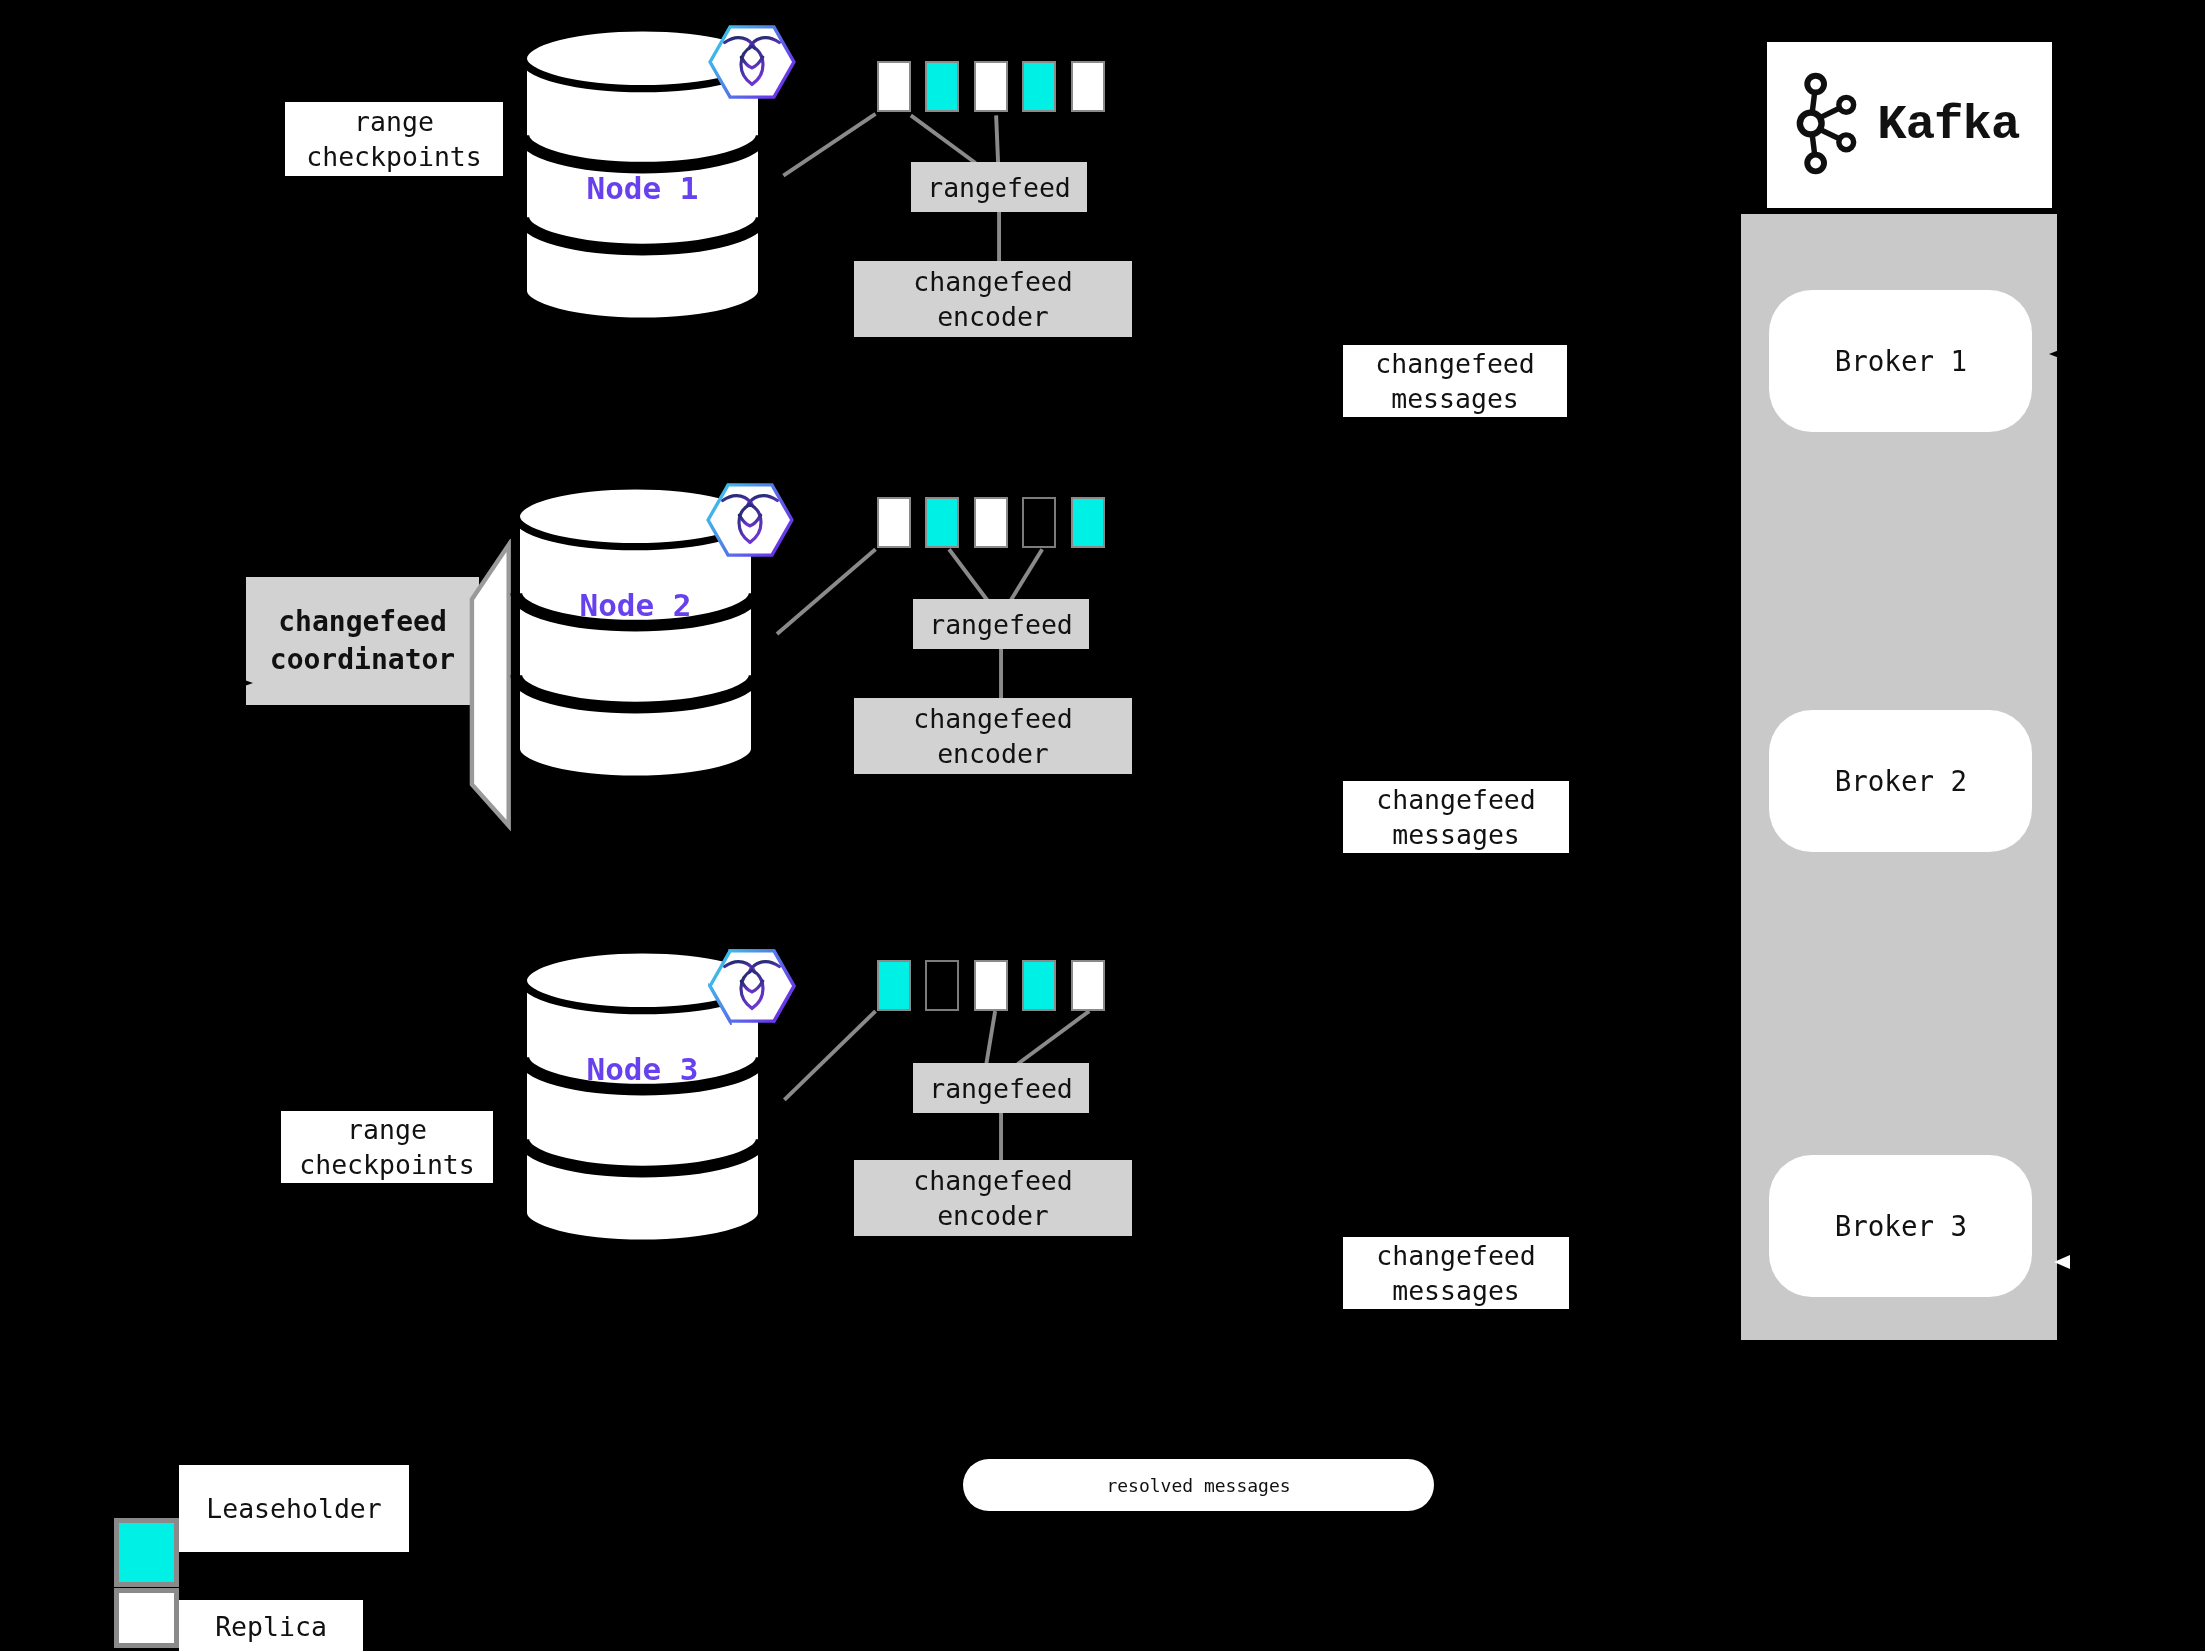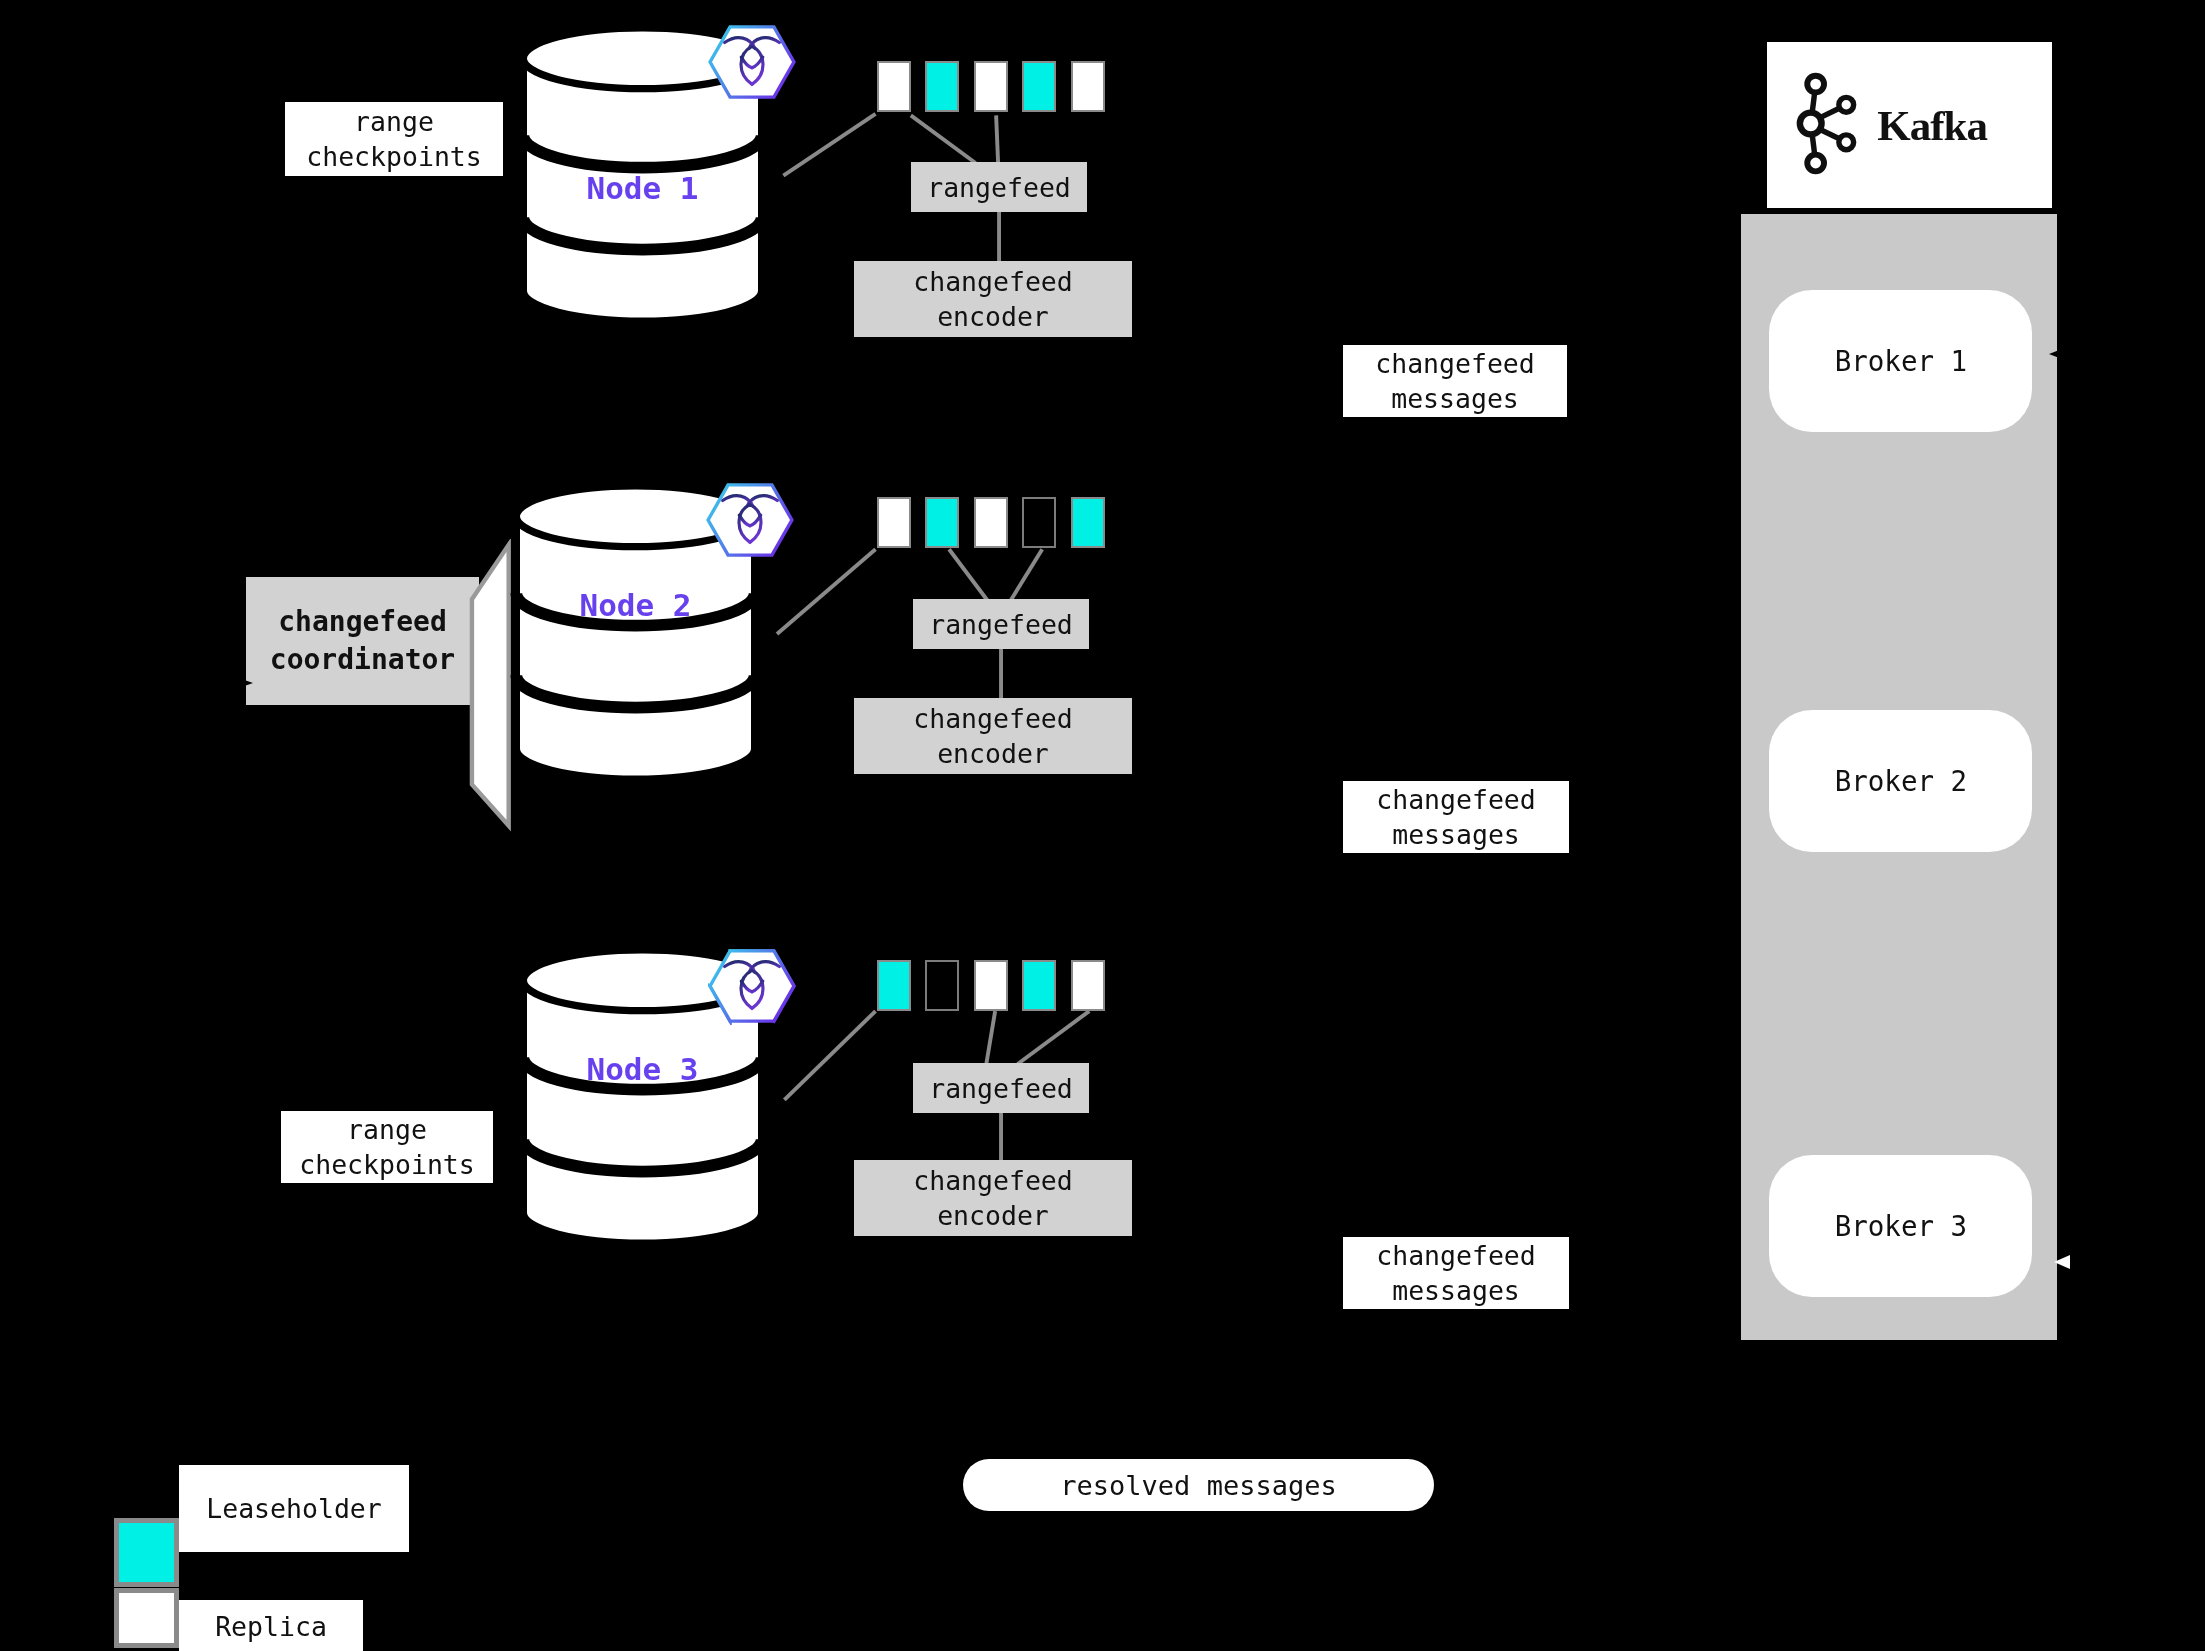--- a/index.html
+++ b/index.html
@@ -41,34 +41,34 @@
   .range-sq.leaseholder{background:var(--leaseholder,#00f0e6);}
   .range-sq.replica{background:var(--replica,#ffffff);}
   .range-sq.empty{background:transparent;border-color:#7c7c7c;}
 
   
   .kafka-box{
     background:#fff;display:flex;align-items:center;
     padding-left:22.6px;gap:13.7px;
   }
   .kafka-word{
-    font-family:Liberation Serif, serif;
-    font-weight:bold;font-size:43px;color:#111;letter-spacing:-1px;
+    font-family:Liberation Mono, monospace;
+    font-weight:bold;font-size:49px;color:#111;letter-spacing:-1px;
   }
   .kafka-container{background:var(--kafka_gray,#c9c9c9);}
   .broker{
     position:absolute;left:28.4px;width:263px;height:142px;
     background:#fff;border-radius:43px;
     display:flex;align-items:center;justify-content:center;
     font-size:27.5px;color:#111;
   }
 
   .pill{
     background:#fff;color:#111;border-radius:29px;
-    display:flex;align-items:center;justify-content:center;font-size:27px;
+    display:flex;align-items:center;justify-content:center;font-size:18px;
   }
 
   
   .legend-sq{position:absolute;border:5.4px solid #8a8a8a;}
   .legend-sq .fill{width:100%;height:100%;}
   .legend-text{
     background:#fff;color:#111;display:flex;align-items:center;justify-content:center;
     font-size:26.5px;
   }
 

